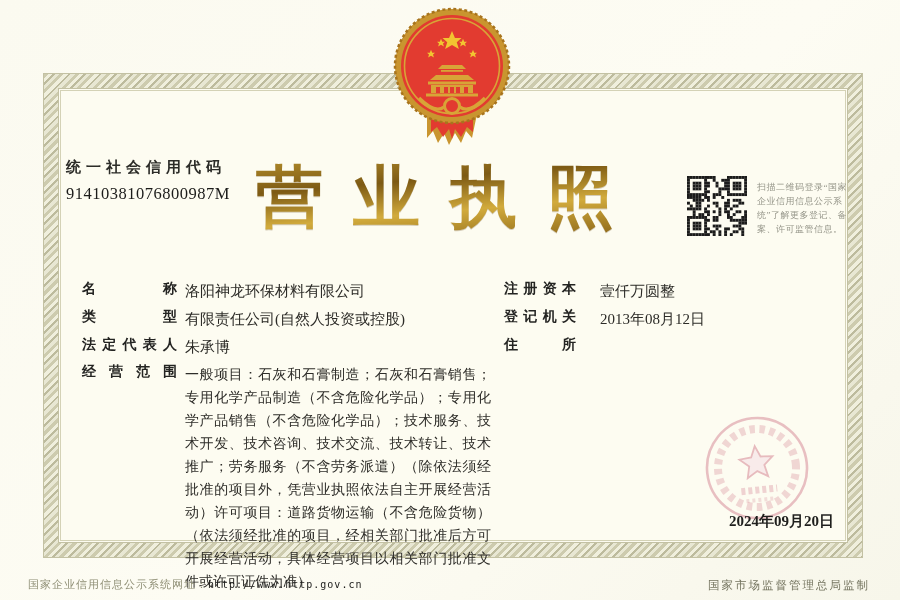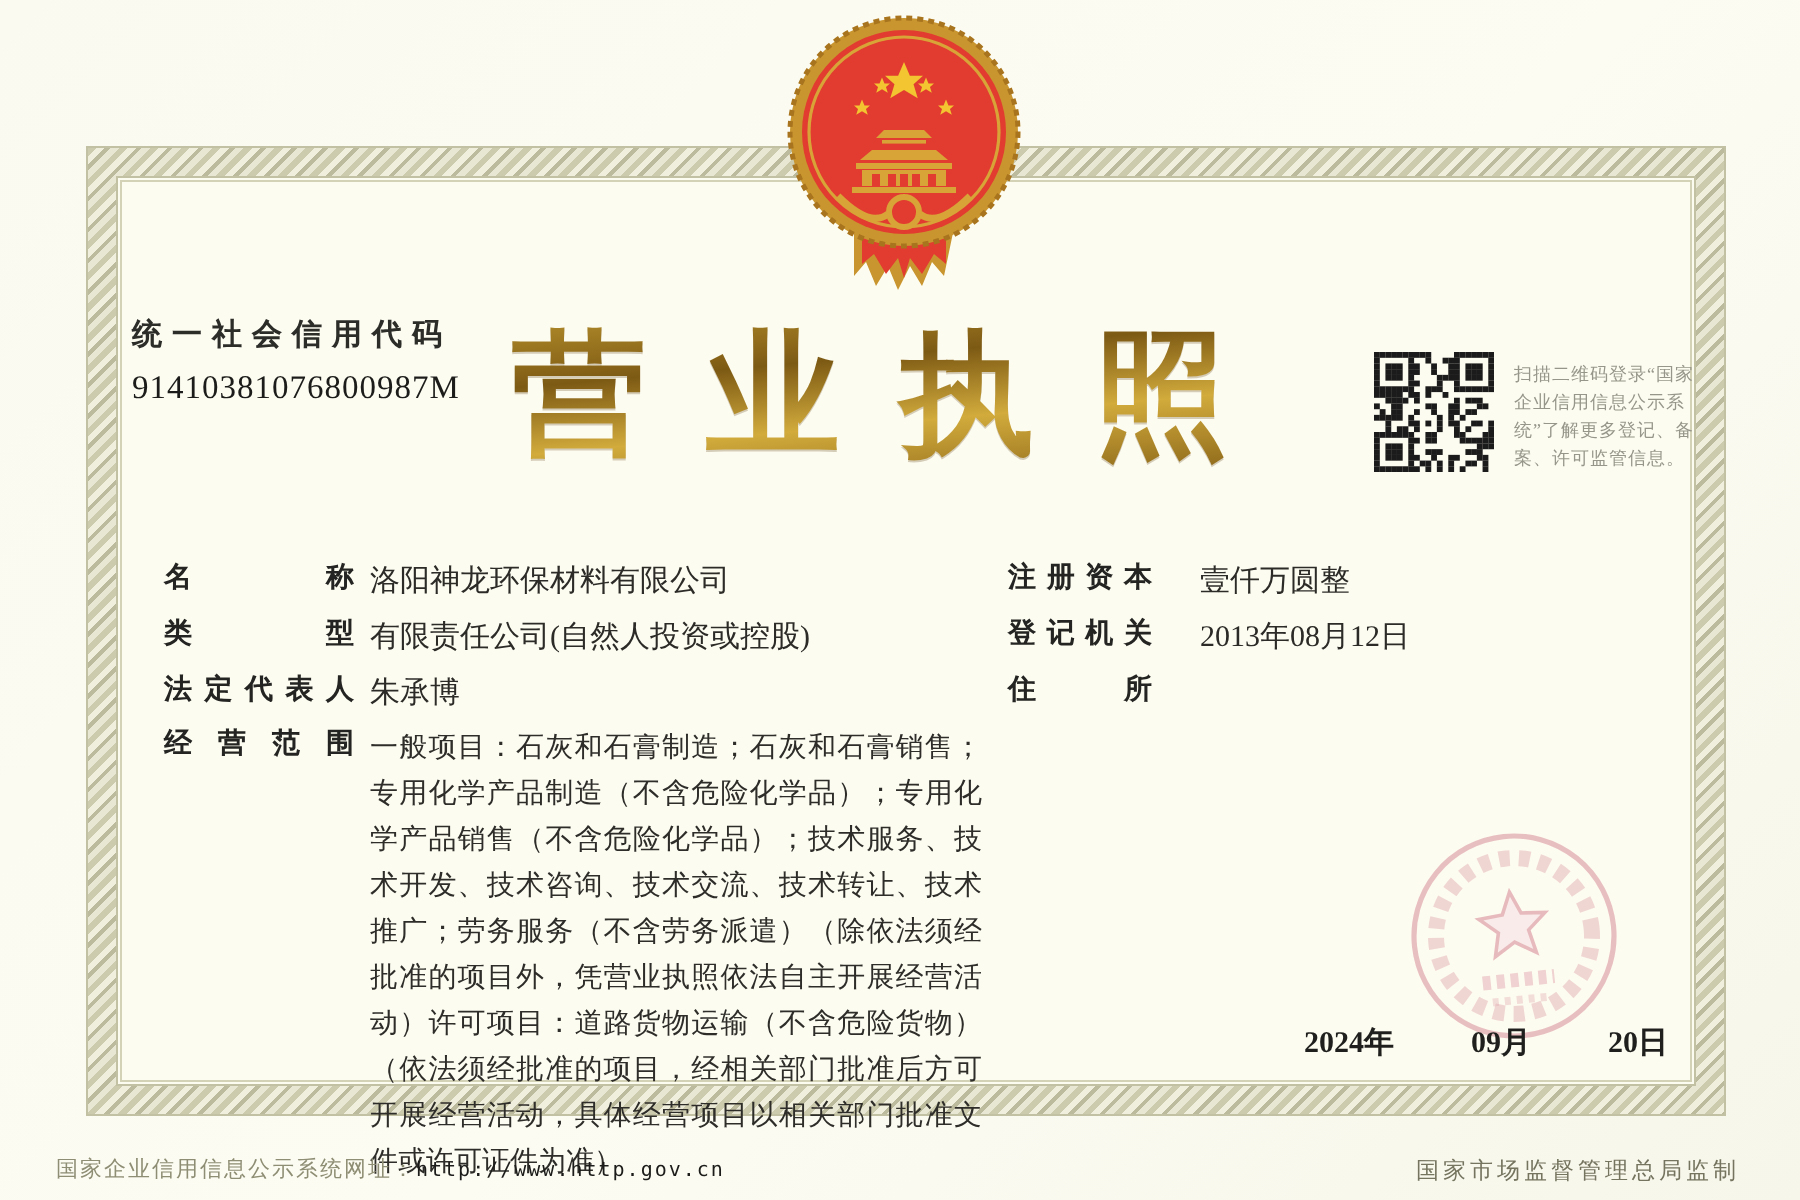--- a/index.html
+++ b/index.html
@@ -72,21 +72,21 @@
   .row1 { top:280px; } .row2 { top:308px; } .row3 { top:336px; } .row4 { top:363px; }
   .scope-value { top:363px; font-size:14px; line-height:23px; text-align:justify; color:#2e2d29; }
 
   .reg-label {
     position:absolute; left:592px; top:481px;
     font-family:"Liberation Sans","DejaVu Sans",sans-serif;
     font-weight:bold; font-size:19px; letter-spacing:11px; color:#2b2b27;
   }
   .issue-date {
     position:absolute; left:652px; top:512px; width:182px;
-    display:flex; justify-content:space-between;
+    display:flex; justify-content:flex-end;
     font-size:15px; font-weight:bold; color:#1f1f1d;
   }
 
   .seal { position:absolute; left:699px; top:410px; width:116px; height:116px; opacity:.85; }
 
   
   .footer-left { position:absolute; left:28px; top:577px; font-size:11px; color:#8e8e74; letter-spacing:1px; }
   .footer-left .url { color:#1c1c1a; font-family:"DejaVu Sans Mono","Liberation Mono",monospace; font-size:10px; letter-spacing:1px; }
   .footer-right { position:absolute; right:30px; top:578px; font-size:11.5px; color:#74745f; letter-spacing:2px; }
 </style>

